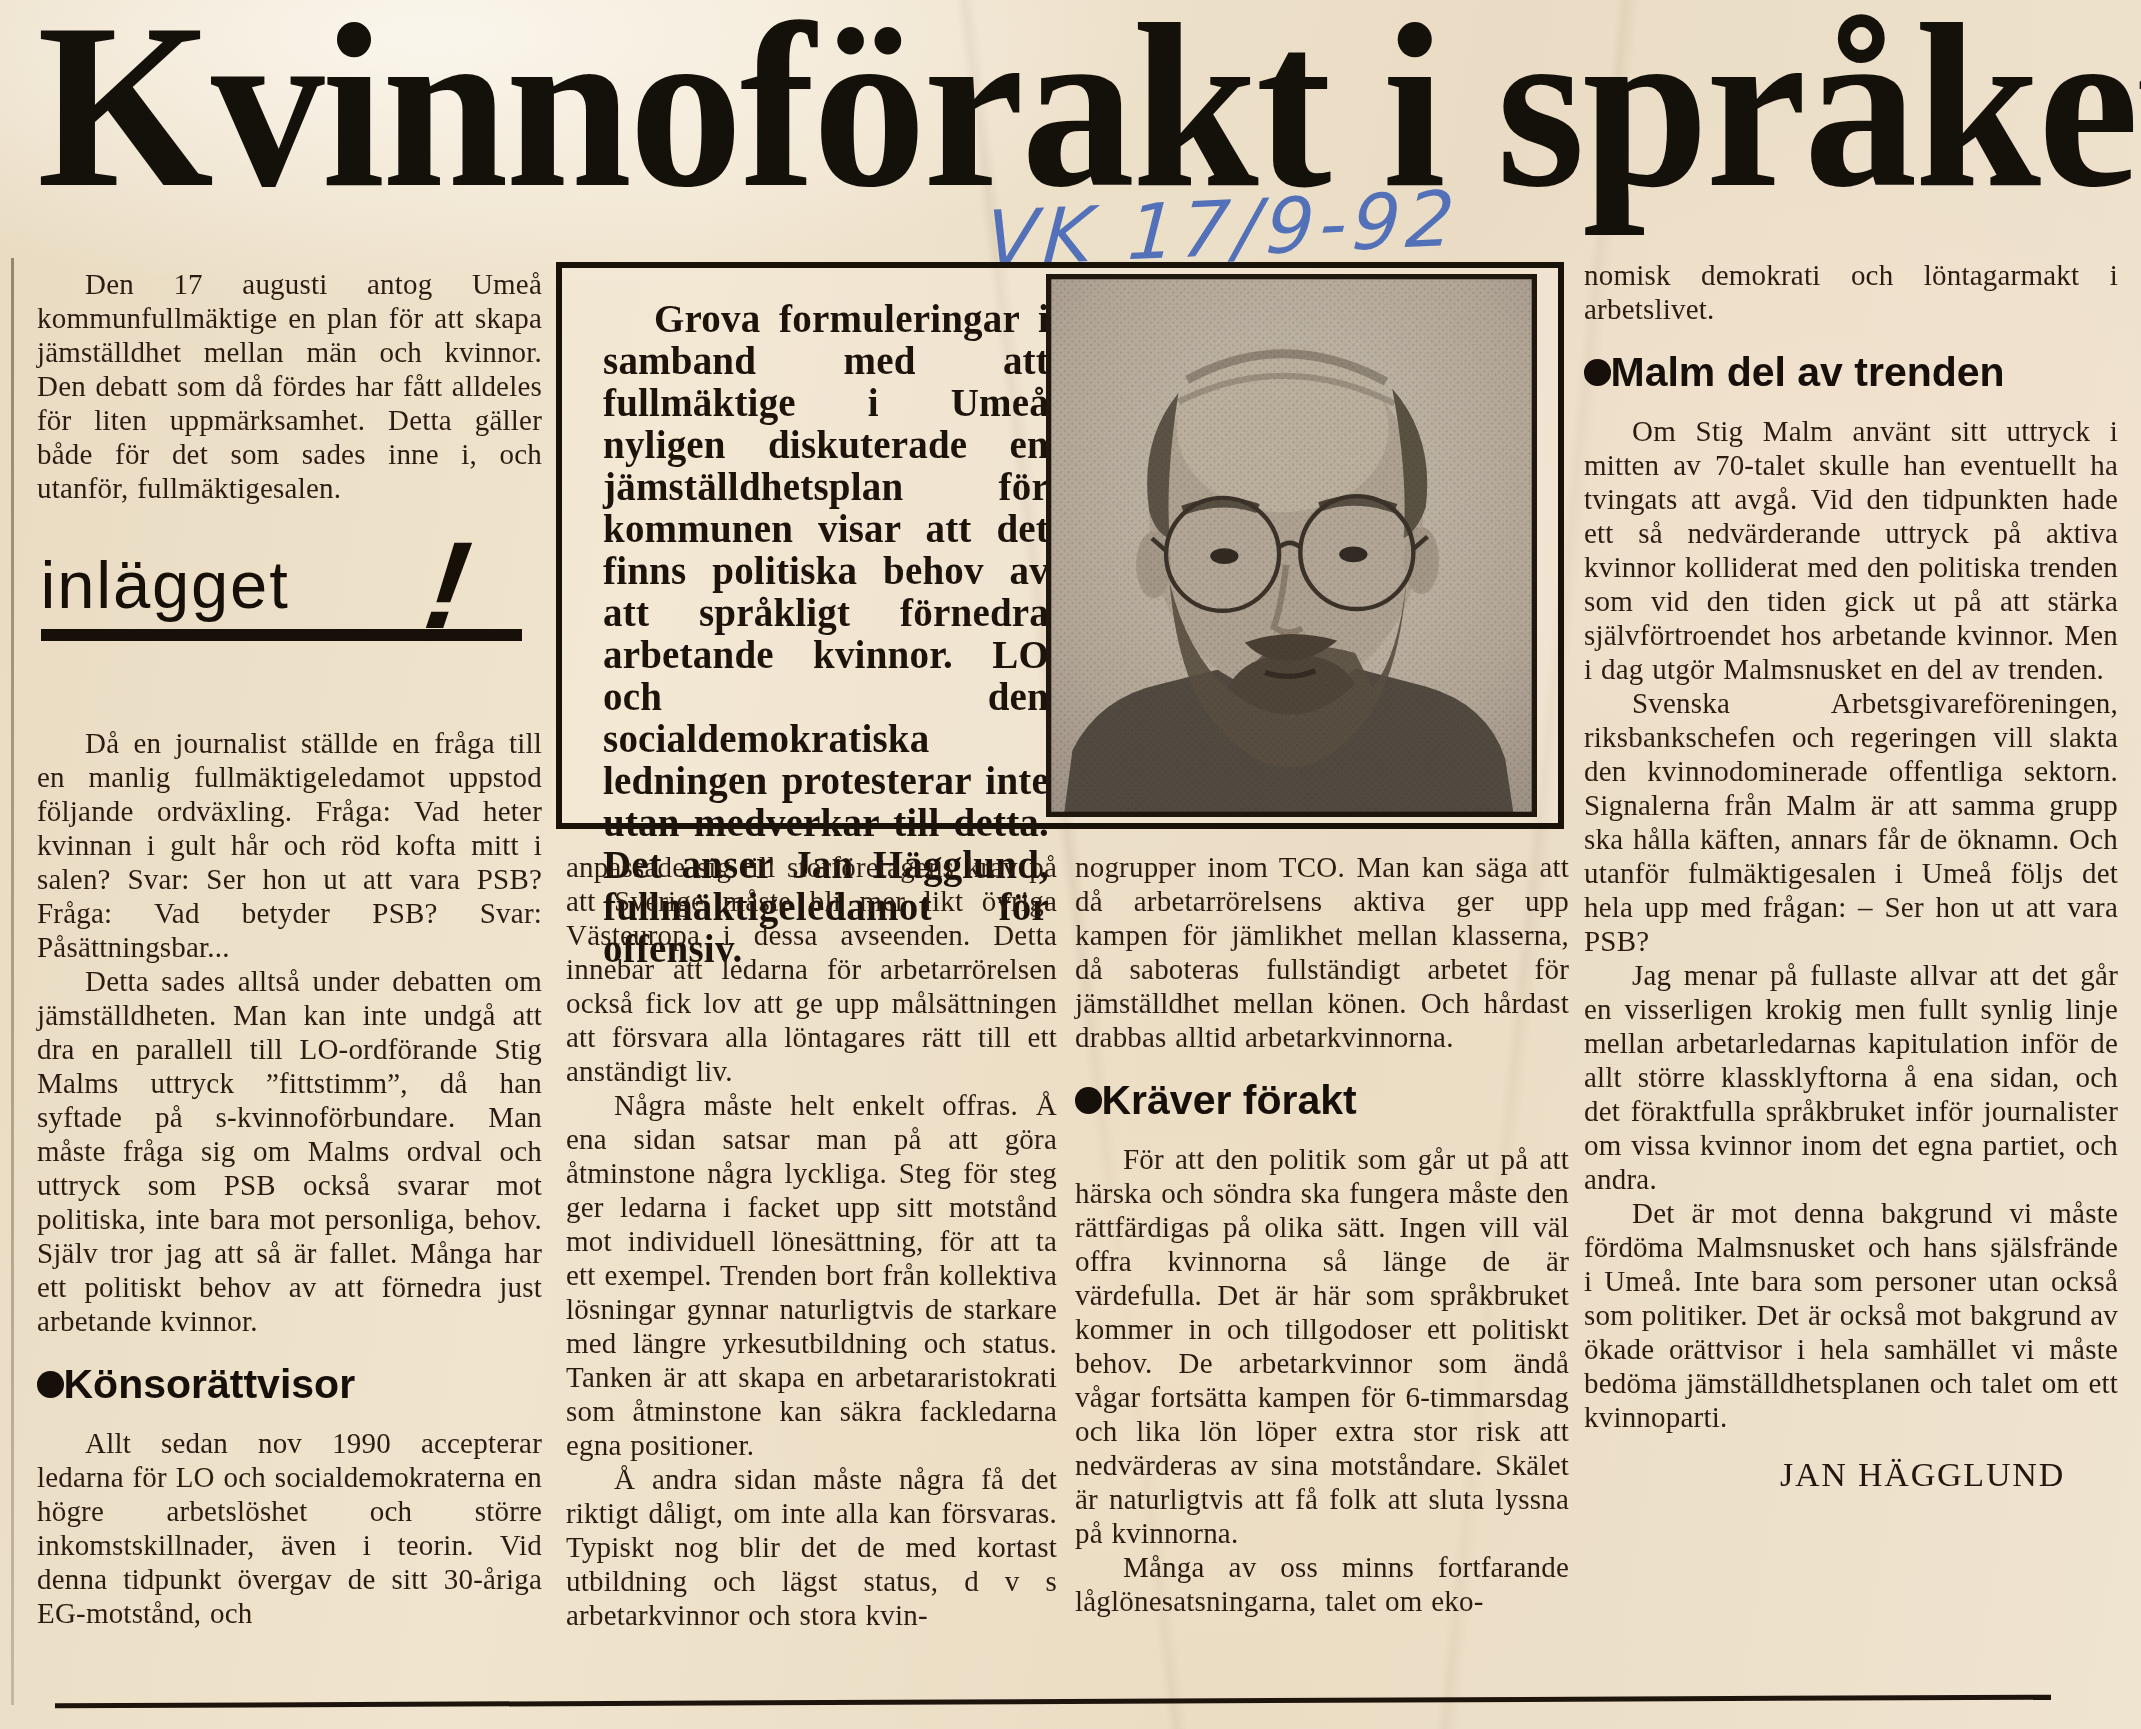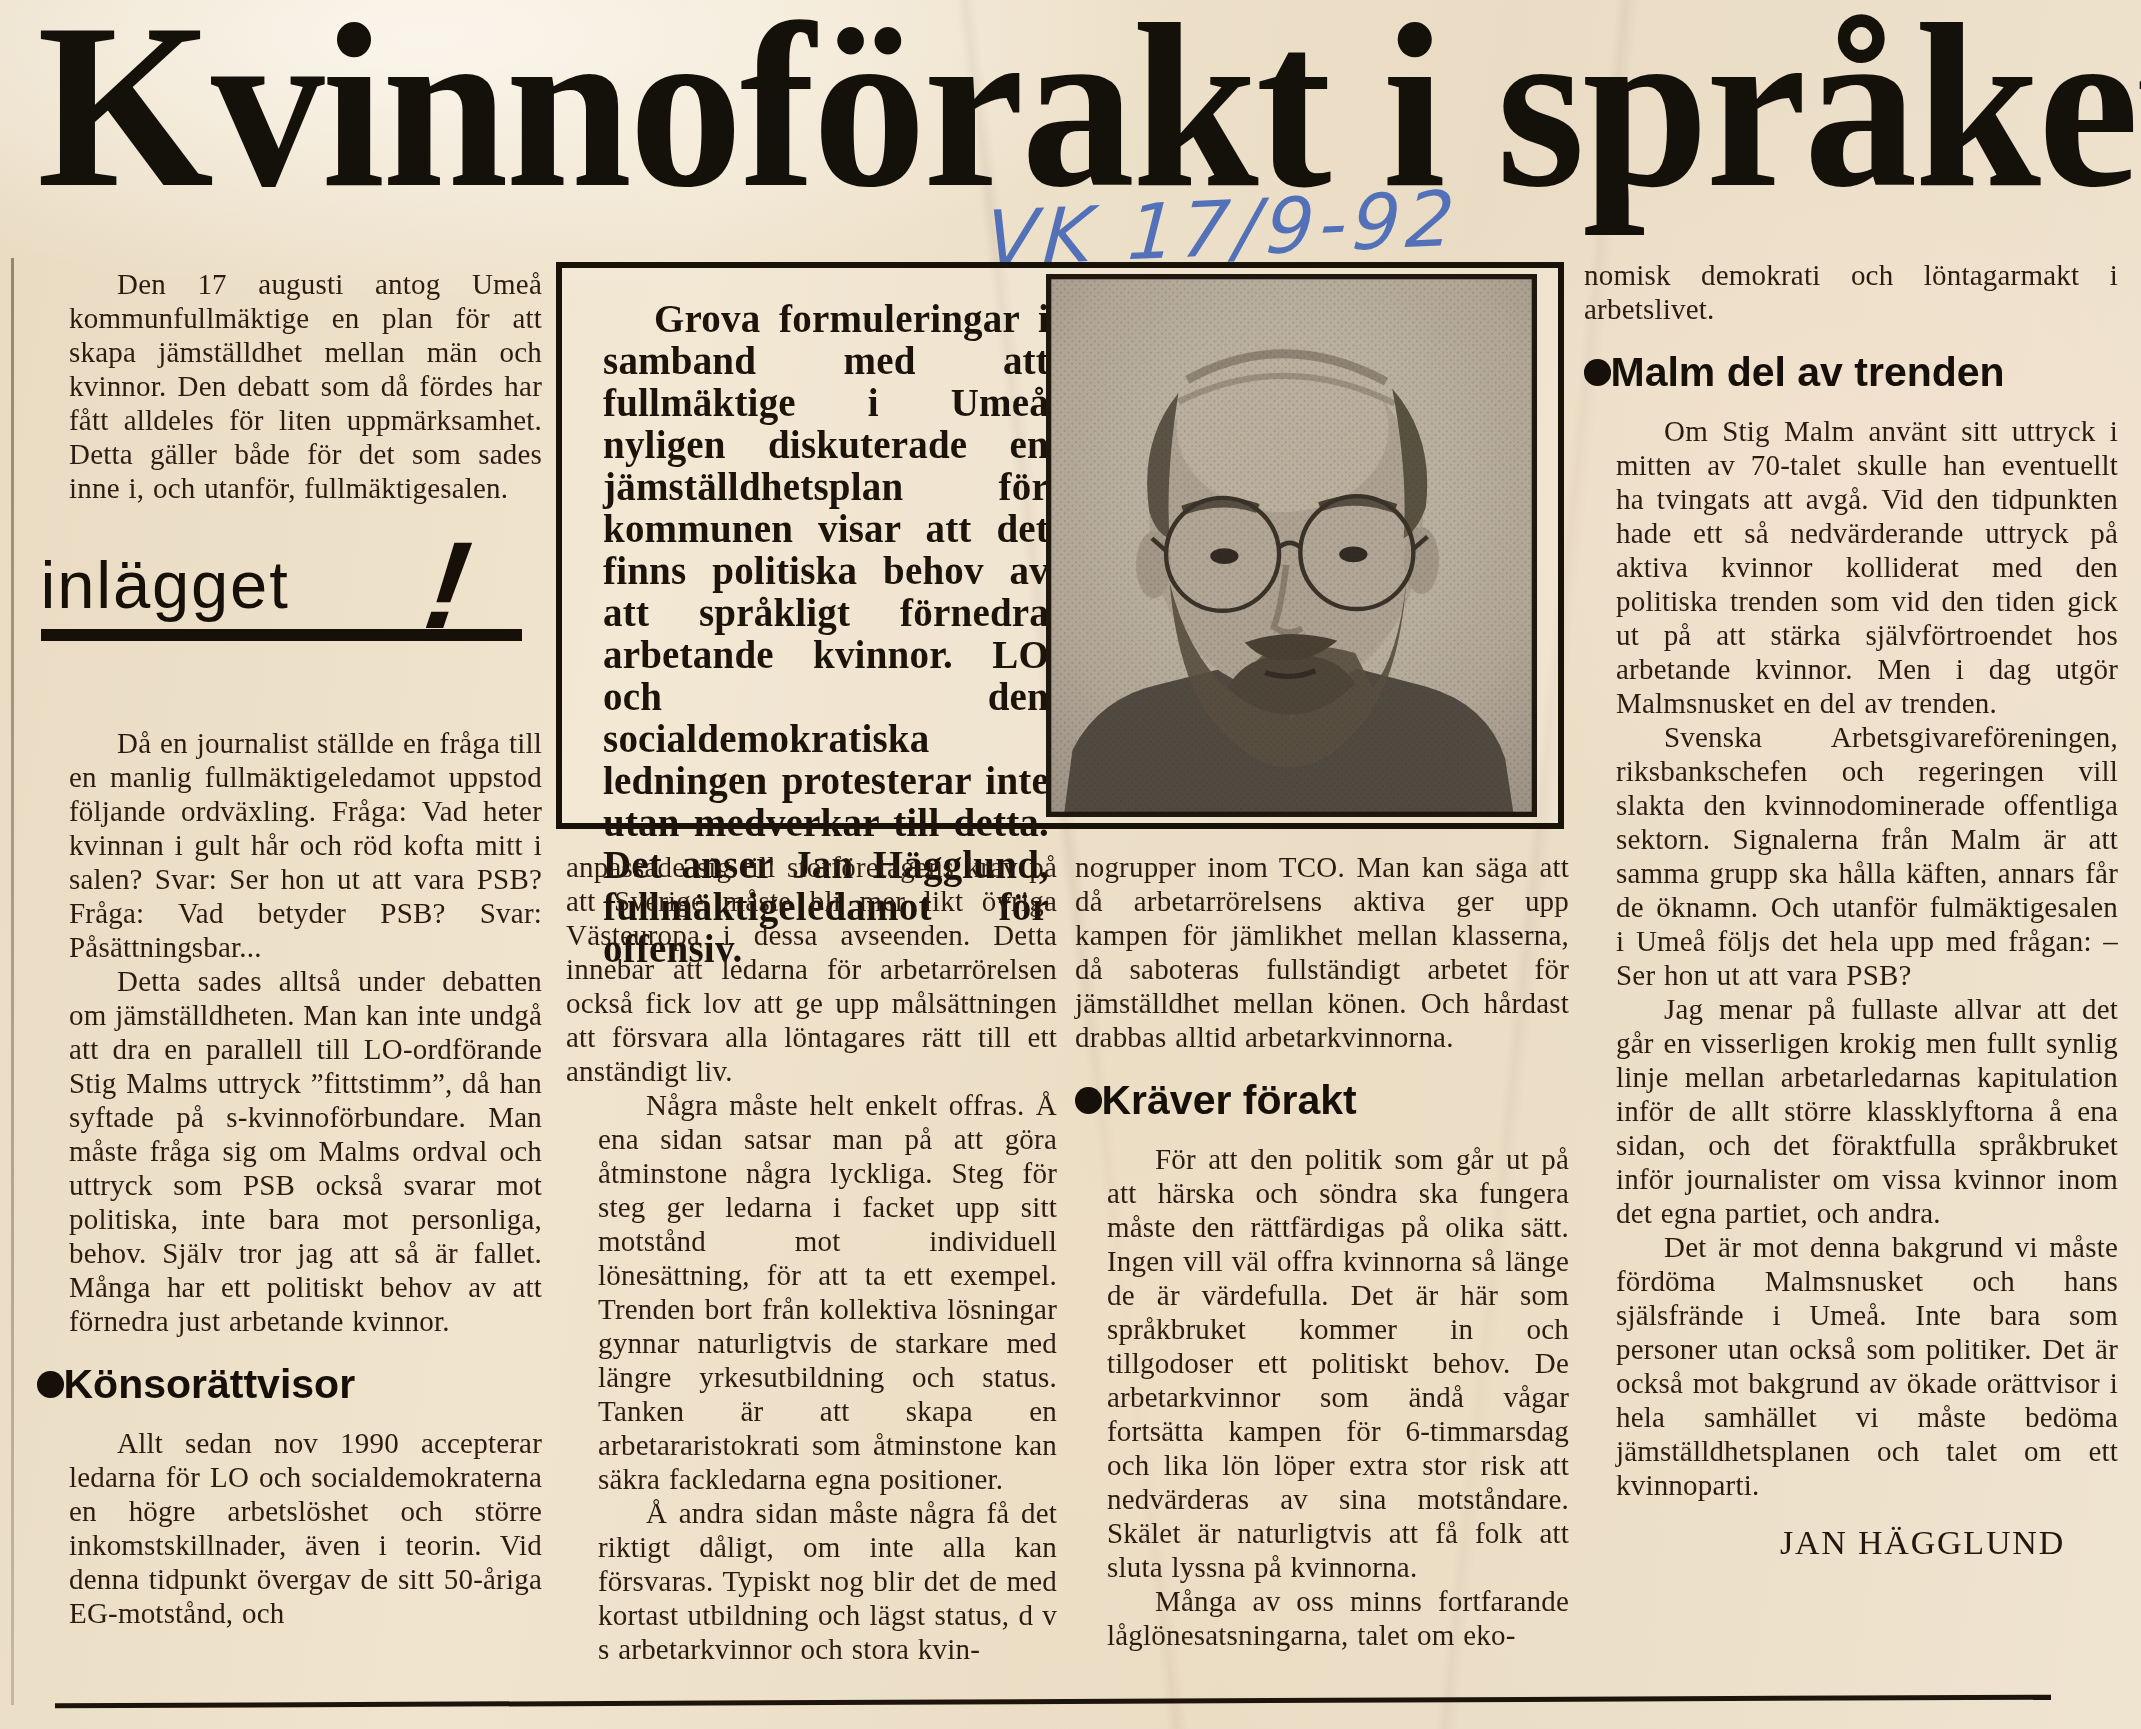--- a/index.html
+++ b/index.html
@@ -30,21 +30,21 @@
   .handnote{
     position:absolute;left:986px;top:184px;
     font-family:"DejaVu Sans",sans-serif;font-style:italic;
     font-size:76px;letter-spacing:5.3px;color:#4668b8;
     transform:rotate(-2.5deg) skewX(-6deg);opacity:.92;
   }
   
   .col{position:absolute;}
   .col p{margin:0;font-size:29px;line-height:34px;text-align:justify;
     letter-spacing:0.2px;word-spacing:1.3px;}
-  .col p.ind{text-indent:48px;margin-left:32px;}
+  .col p.ind{text-indent:48px;}
   #col1{left:37px;top:267px;width:505px;}
   #col2{left:566px;top:850px;width:491px;}
   #col3{left:1075px;top:850px;width:494px;}
   #col4{left:1584px;top:258px;width:534px;}
   
   .logo{position:relative;margin:41px 0 85px 3.5px;height:95px;}
   .logo-text{font-family:"Liberation Sans","DejaVu Sans",sans-serif;
     font-weight:normal;font-size:67px;letter-spacing:1.8px;color:#171008;}
   .logo-bar{position:absolute;left:0;top:83px;width:481px;height:12.4px;background:#171008;}
   .logo-mark{position:absolute;left:386px;top:-32px;
@@ -145,21 +145,21 @@
       <span class="logo-text">inlägget</span>
       <span class="logo-mark">!</span>
       <div class="logo-bar"></div>
     </div>
     <p class="ind">Då en journalist ställde en fråga till en manlig fullmäktigeledamot uppstod följande ordväxling. Fråga: Vad heter kvinnan i gult hår och röd kofta mitt i salen? Svar: Ser hon ut att vara PSB? Fråga: Vad betyder PSB? Svar: Påsättningsbar...</p>
     <p class="ind">Detta sades alltså under debatten om jämställdheten. Man kan inte undgå att dra en parallell till LO-ordförande Stig Malms uttryck ”fittstimm”, då han syftade på s-kvinnoförbundare. Man måste fråga sig om Malms ordval och uttryck som PSB också svarar mot politiska, inte bara mot personliga, behov. Själv tror jag att så är fallet. Många har ett politiskt behov av att förnedra just arbetande kvinnor.</p>
     <div class="subhead">
       <span class="dot"></span>
       <span>Könsorättvisor</span>
     </div>
-    <p class="ind">Allt sedan nov 1990 accepterar ledarna för LO och socialdemokraterna en högre arbetslöshet och större inkomstskillnader, även i teorin. Vid denna tidpunkt övergav de sitt 50-åriga EG-motstånd, och</p>
+    <p class="ind">Allt sedan nov 1990 accepterar ledarna för LO och socialdemokraterna en högre arbetslöshet och större inkomstskillnader, även i teorin. Vid denna tidpunkt övergav de sitt 30-åriga EG-motstånd, och</p>
   </div>
 
   <div class="col" id="col2">
     <p>anpassade sig till storföretagens krav på att Sverige måste bli mer likt övriga Västeuropa i dessa avseenden. Detta innebar att ledarna för arbetarrörelsen också fick lov att ge upp målsättningen att försvara alla löntagares rätt till ett anständigt liv.</p>
     <p class="ind">Några måste helt enkelt offras. Å ena sidan satsar man på att göra åtminstone några lyckliga. Steg för steg ger ledarna i facket upp sitt motstånd mot individuell lönesättning, för att ta ett exempel. Trenden bort från kollektiva lösningar gynnar naturligtvis de starkare med längre yrkesutbildning och status. Tanken är att skapa en arbetararistokrati som åtminstone kan säkra fackledarna egna positioner.</p>
     <p class="ind">Å andra sidan måste några få det riktigt dåligt, om inte alla kan försvaras. Typiskt nog blir det de med kortast utbildning och lägst status, d v s arbetarkvinnor och stora kvin-</p>
   </div>
 
   <div class="col" id="col3">
     <p>nogrupper inom TCO. Man kan säga att då arbetarrörelsens aktiva ger upp kampen för jämlikhet mellan klasserna, då saboteras fullständigt arbetet för jämställdhet mellan könen. Och hårdast drabbas alltid arbetarkvinnorna.</p>

